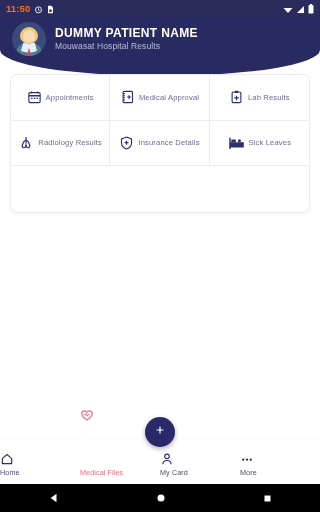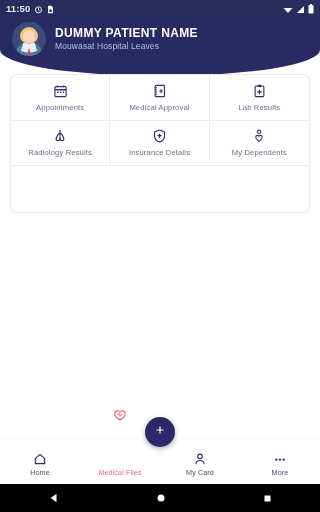--- a/index.html
+++ b/index.html
@@ -10,21 +10,21 @@
     position:relative;
     overflow:hidden;
   }
 
   
   #status-bar{
     position:absolute; top:0; left:0; width:320px; height:18px;
     background:#2b2b5e;
     display:flex; align-items:center;
     padding:0 6px;
-    color:#e5e5e5;
+    color:#f97316;
   }
   #status-bar .clock{
     font-size:9.5px; font-weight:bold; letter-spacing:.1px;
     line-height:1;
   }
   .sb-left{display:flex; align-items:center; gap:4px;}
   .sb-right{margin-left:auto; display:flex; align-items:center; gap:3px;}
   .sb-ico{display:block;}
 
   
@@ -82,21 +82,21 @@
     background:#ffffff;
     border:1px solid #e9e9ef;
     border-radius:7px;
     box-shadow:0 1px 3px rgba(40,40,90,.055);
     display:grid;
     grid-template-columns:1fr 1fr 1fr;
     grid-template-rows:1fr 1fr 1fr;
     overflow:hidden;
   }
   .tile{
-    display:flex; flex-direction:column;
+    display:flex; flex-direction:row;
     align-items:center; justify-content:center;
     gap:4px;
     border-right:1px solid #ececf2;
     border-bottom:1px solid #ececf2;
     background:#fff;
   }
   .tile:nth-child(3n){ border-right:none; }
   .tile:nth-child(n+7){ border-bottom:none; }
   .tile .ico{ color:#2e2e6e; display:block; height:16px; }
   .tile .lbl{
@@ -106,21 +106,21 @@
 
   
   #bottom-nav{
     position:absolute; left:0; bottom:28px; width:320px; height:46px;
     background:#ffffff;
     display:flex; align-items:flex-end;
     border-top:1px solid #fafafc;
   }
   .nav-item{
     width:80px; display:flex; flex-direction:column;
-    align-items:center; justify-content:flex-end;
+    align-items:flex-start; justify-content:flex-end;
     gap:3px; padding-bottom:7px;
   }
   .nav-item .ico{ display:block; height:14px; }
   .nav-item .lbl{ font-size:7.2px; letter-spacing:.1px; line-height:8px; }
   .nav-item.inactive .ico{ color:#2e2e6e; }
   .nav-item.inactive .lbl{ color:#4a4a73; }
   .nav-item.active .ico{ color:#f1697a; }
   .nav-item.active .lbl{ color:#f1697a;margin-top:44px; }
   #fab{
     position:absolute; left:145px; bottom:37px;
@@ -184,21 +184,21 @@
     <div id="avatar">
       <div class="hair"></div>
       <div class="face"></div>
       <div class="body"></div>
       <div class="tie"></div>
       <div class="collar-l"></div>
       <div class="collar-r"></div>
     </div>
     <div>
       <div id="patient-name">DUMMY PATIENT NAME</div>
-      <div id="hospital-name">Mouwasat Hospital Leaves</div>
+      <div id="hospital-name">Mouwasat Hospital Results</div>
     </div>
   </div>
 </div>
 
 <div id="grid-card">
 
   <div class="tile">
     <span class="ico">
       <svg width="15" height="16" viewBox="0 0 24 24" fill="none" stroke="currentColor" stroke-width="1.8">
         <rect x="3" y="5" width="18" height="16" rx="2"></rect>
@@ -249,31 +249,34 @@
   <div class="tile">
     <span class="ico">
       <svg width="15" height="16" viewBox="0 0 24 24" fill="none" stroke="currentColor" stroke-width="1.8">
         <path d="M12 2.5 L20 5.5 V12c0 4.6-3.3 8-8 9.5C7.3 20 4 16.6 4 12V5.5z"></path>
         <path d="M12 8.2v6.4M8.8 11.4h6.4" stroke-width="1.9"></path>
       </svg>
     </span>
     <span class="lbl">Insurance Details</span>
   </div>
 
-
-
-  <div class="tile">
-    <span class="ico">
-      <svg width="14" height="16" viewBox="0 0 24 24" fill="none" stroke="currentColor" stroke-width="1.8">
-        <circle cx="12" cy="4.8" r="2.9"></circle>
-        <path d="M12 21c-3.4-2.3-5.6-4.4-5.6-7 0-1.8 1.4-3.1 3-3.1 1.1 0 2 .6 2.6 1.5.6-.9 1.5-1.5 2.6-1.5 1.6 0 3 1.3 3 3.1 0 2.6-2.2 4.7-5.6 7z"></path>
-      </svg>
-    </span>
-    <span class="lbl">My Dependents</span>
-  </div>
+  <div class="tile">
+    <span class="ico">
+      <svg width="17" height="16" viewBox="0 0 26 24" fill="none" stroke="currentColor" stroke-width="1.8">
+        <path d="M3 4v17" stroke-width="2.2"></path>
+        <path d="M3 11h20v8H3z" fill="currentColor" stroke="none"></path>
+        <rect x="5" y="6.5" width="7" height="4.5" rx="1" fill="currentColor" stroke="none"></rect>
+        <circle cx="17.5" cy="8.6" r="2.3" fill="currentColor" stroke="none"></circle>
+        <path d="M23 11v8" stroke-width="2.2"></path>
+      </svg>
+    </span>
+    <span class="lbl">Sick Leaves</span>
+  </div>
+
+
 
 </div>
 
 <div id="bottom-nav">
 
   <div class="nav-item inactive">
     <span class="ico">
       <svg width="14" height="14" viewBox="0 0 24 24" fill="none" stroke="currentColor" stroke-width="2">
         <path d="M4 11 L12 4.5 L20 11 V20 H4 Z"></path>
       </svg>

